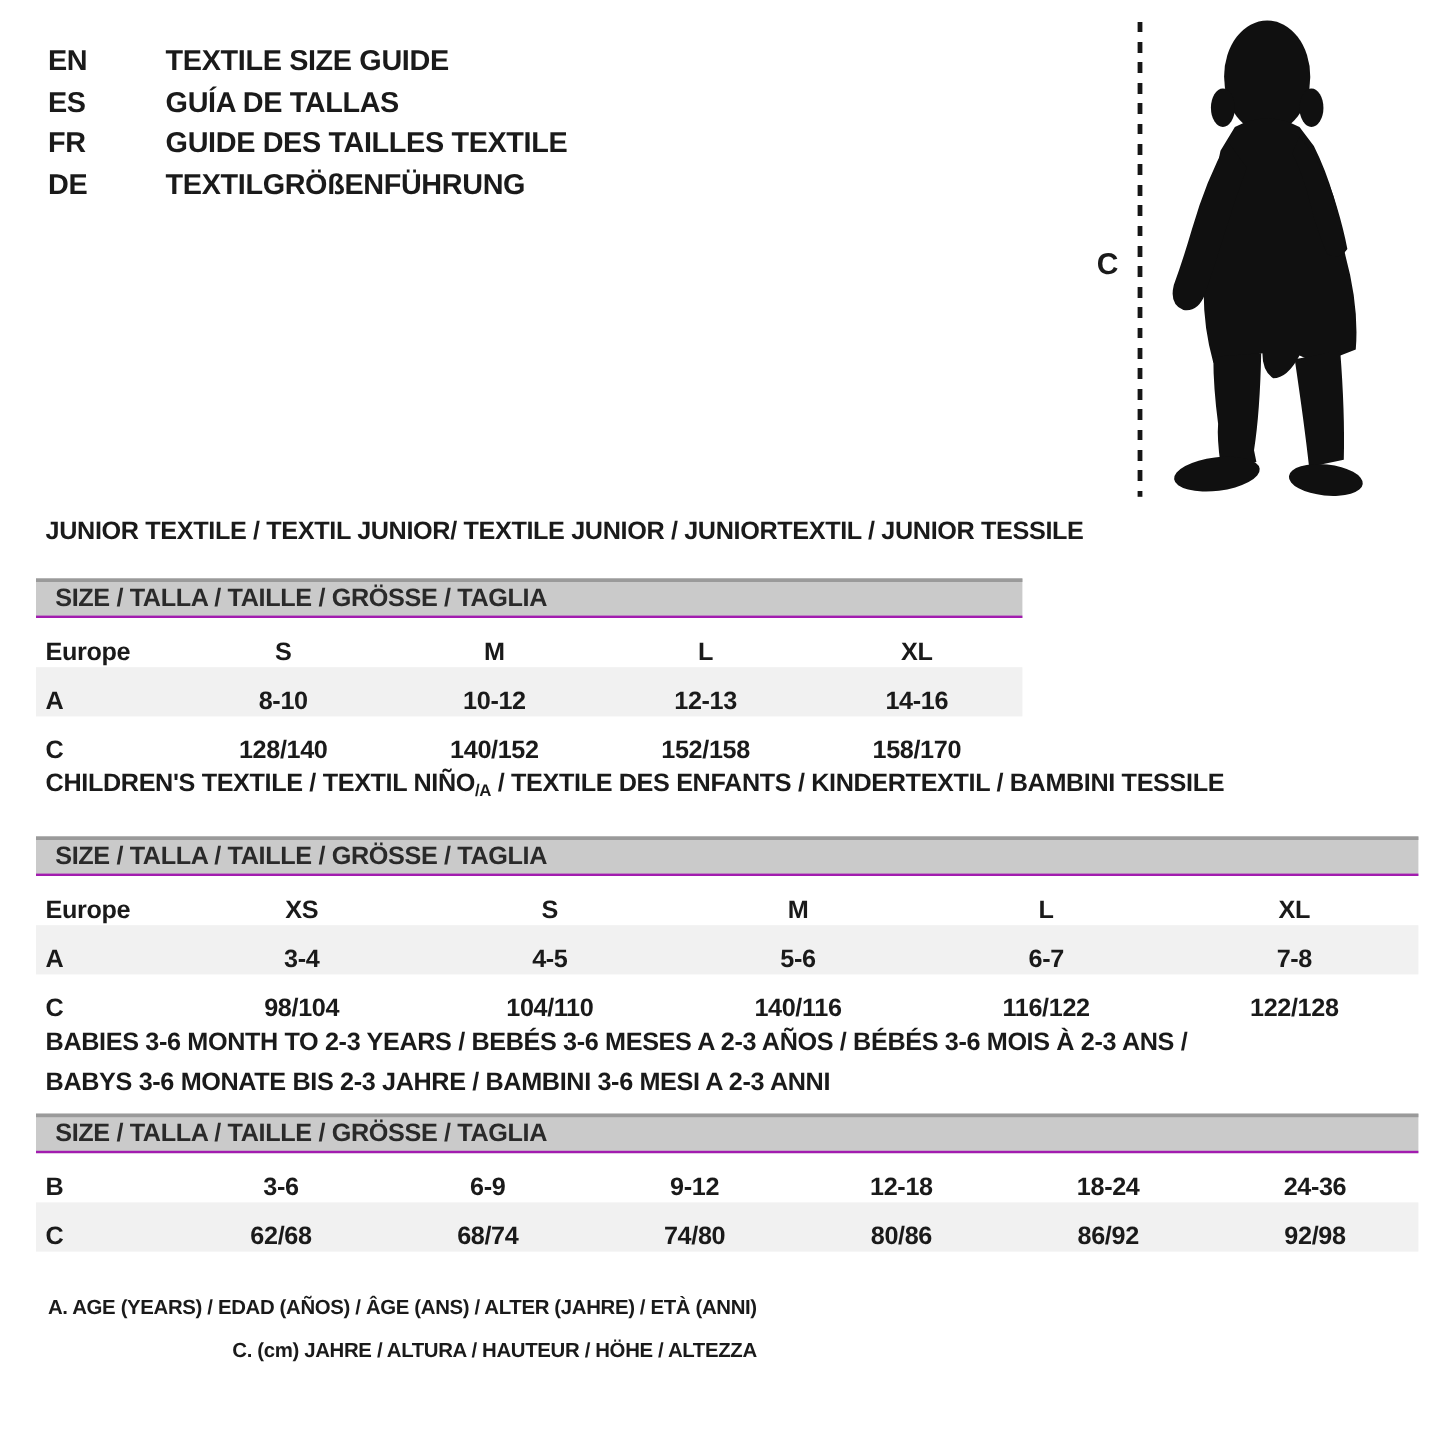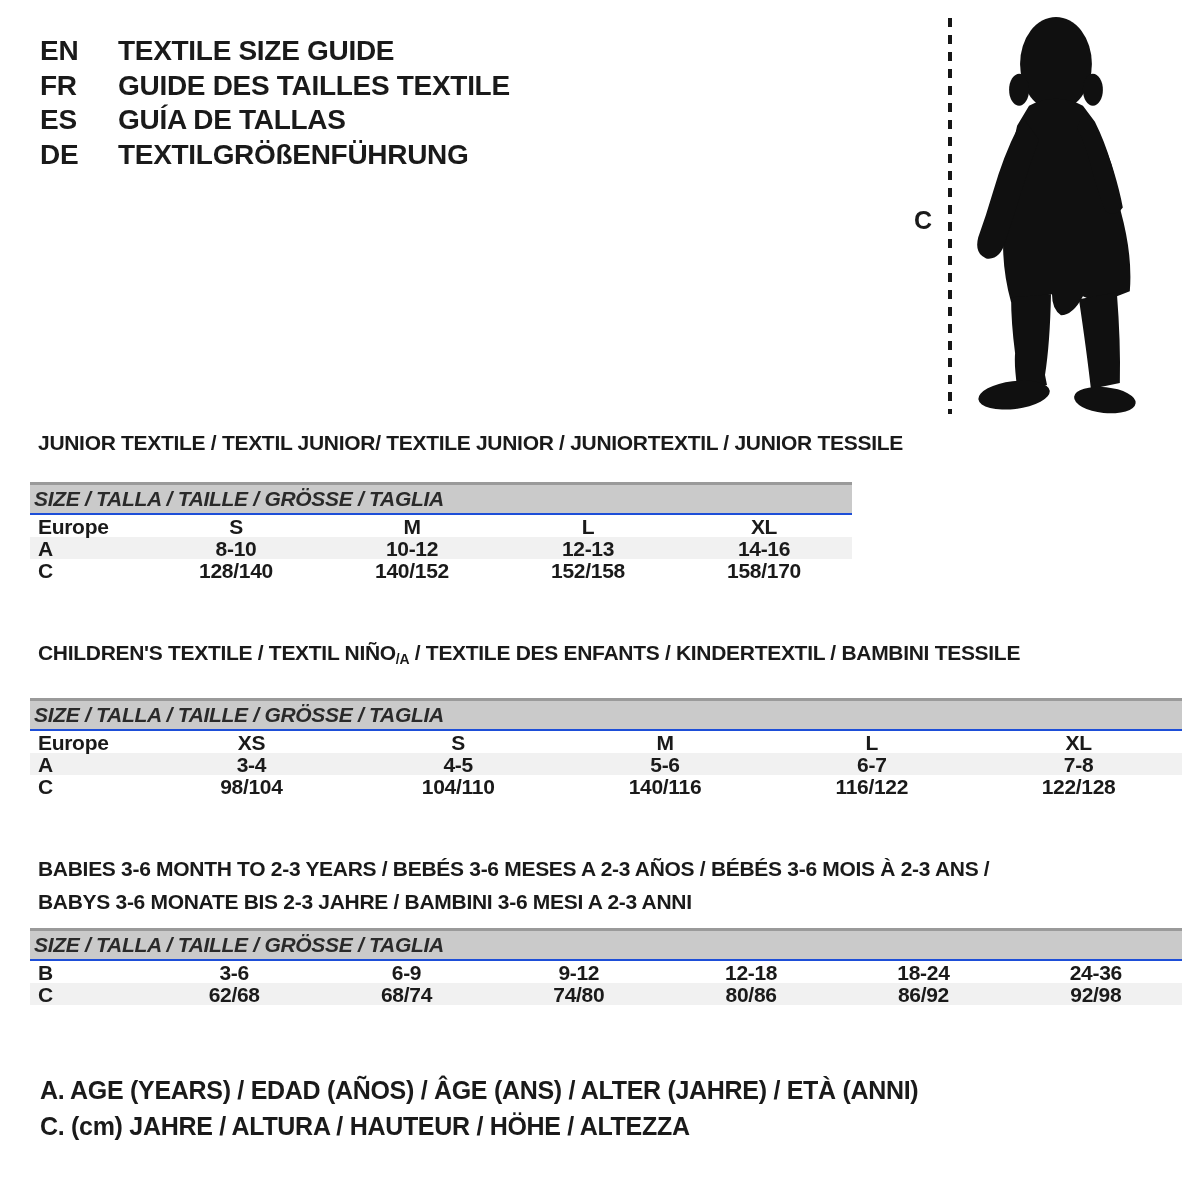--- a/index.html
+++ b/index.html
@@ -4,69 +4,69 @@
 <style>
   html,body{margin:0;padding:0;background:#fff;}
   .page{
     position:relative;width:1200px;height:1200px;background:#ffffff;
     font-family:"Liberation Sans","DejaVu Sans",sans-serif;
     color:#1a1a1a;font-weight:bold;letter-spacing:-0.3px;
     overflow:hidden;
   }
   
   .lang-block{position:absolute;left:40px;top:34px;}
-  .lang-row{display:flex;line-height:34.5px;font-size:28px;}
+  .lang-row{display:flex;line-height:34.5px;font-size:24px;gap:20px;}
   .lang-code{width:78px;flex:0 0 78px;}
   .lang-label{white-space:nowrap;}
   
   .measure-line{
     position:absolute;left:948px;top:18px;width:4px;height:396px;
     background:repeating-linear-gradient(to bottom,#161616 0 9px,transparent 9px 17px);
   }
   .measure-label{position:absolute;left:914px;top:206px;font-size:25px;}
   .baby-figure{position:absolute;left:958px;top:14px;width:182px;height:404px;}
   
   .section{position:absolute;left:30px;}
   .section-title{font-size:21px;line-height:26px;white-space:nowrap;padding-left:8px;}
   .title-sub{font-size:14px;vertical-align:-4px;}
   .two-line .section-title{line-height:33px;}
   .size-bar{
     margin-top:26px;height:28px;background:#cacaca;
-    border-top:3px solid #9a9a9a;border-bottom:2px solid #1d4ed8;
-    display:flex;align-items:center;padding-left:4px;font-size:21px;color:#2a2a2a;font-style:italic;
+    border-top:3px solid #9a9a9a;border-bottom:2px solid #a21caf;
+    display:flex;align-items:center;padding-left:16px;font-size:21px;color:#2a2a2a;
   }
   .two-line .size-bar{margin-top:10px;}
-  .trow{display:flex;height:22px;align-items:flex-start;font-size:21px;}
+  .trow{display:flex;height:41px;align-items:flex-end;font-size:21px;}
   .trow.shaded{background:#f1f1f1;}
   .tlabel{flex:0 0 110px;padding-left:8px;}
   .tcell{flex:1;text-align:center;}
   #junior{top:430px;width:822px;}
   #children{top:640px;width:1152px;}
   #babies{top:852px;width:1152px;}
   
-  .legend{position:absolute;left:40px;top:1072px;font-size:25px;line-height:36px;}
+  .legend{position:absolute;left:40px;top:1072px;font-size:17px;line-height:36px;text-align:right;}
   .legend div{white-space:nowrap;}
 </style>
 </head>
 <body>
 
 <div class="page">
 
   <div class="lang-block">
     <div class="lang-row">
       <span class="lang-code">EN</span>
       <span class="lang-label">TEXTILE SIZE GUIDE</span>
     </div>
     <div class="lang-row">
+      <span class="lang-code">ES</span>
+      <span class="lang-label">GUÍA DE TALLAS</span>
+    </div>
+    <div class="lang-row">
       <span class="lang-code">FR</span>
       <span class="lang-label">GUIDE DES TAILLES TEXTILE</span>
-    </div>
-    <div class="lang-row">
-      <span class="lang-code">ES</span>
-      <span class="lang-label">GUÍA DE TALLAS</span>
     </div>
     <div class="lang-row">
       <span class="lang-code">DE</span>
       <span class="lang-label">TEXTILGRÖßENFÜHRUNG</span>
     </div>
   </div>
 
   <div class="measure-line"></div>
   <div class="measure-label">C</div>
   <svg class="baby-figure" viewBox="0 0 180 405" aria-hidden="true">

